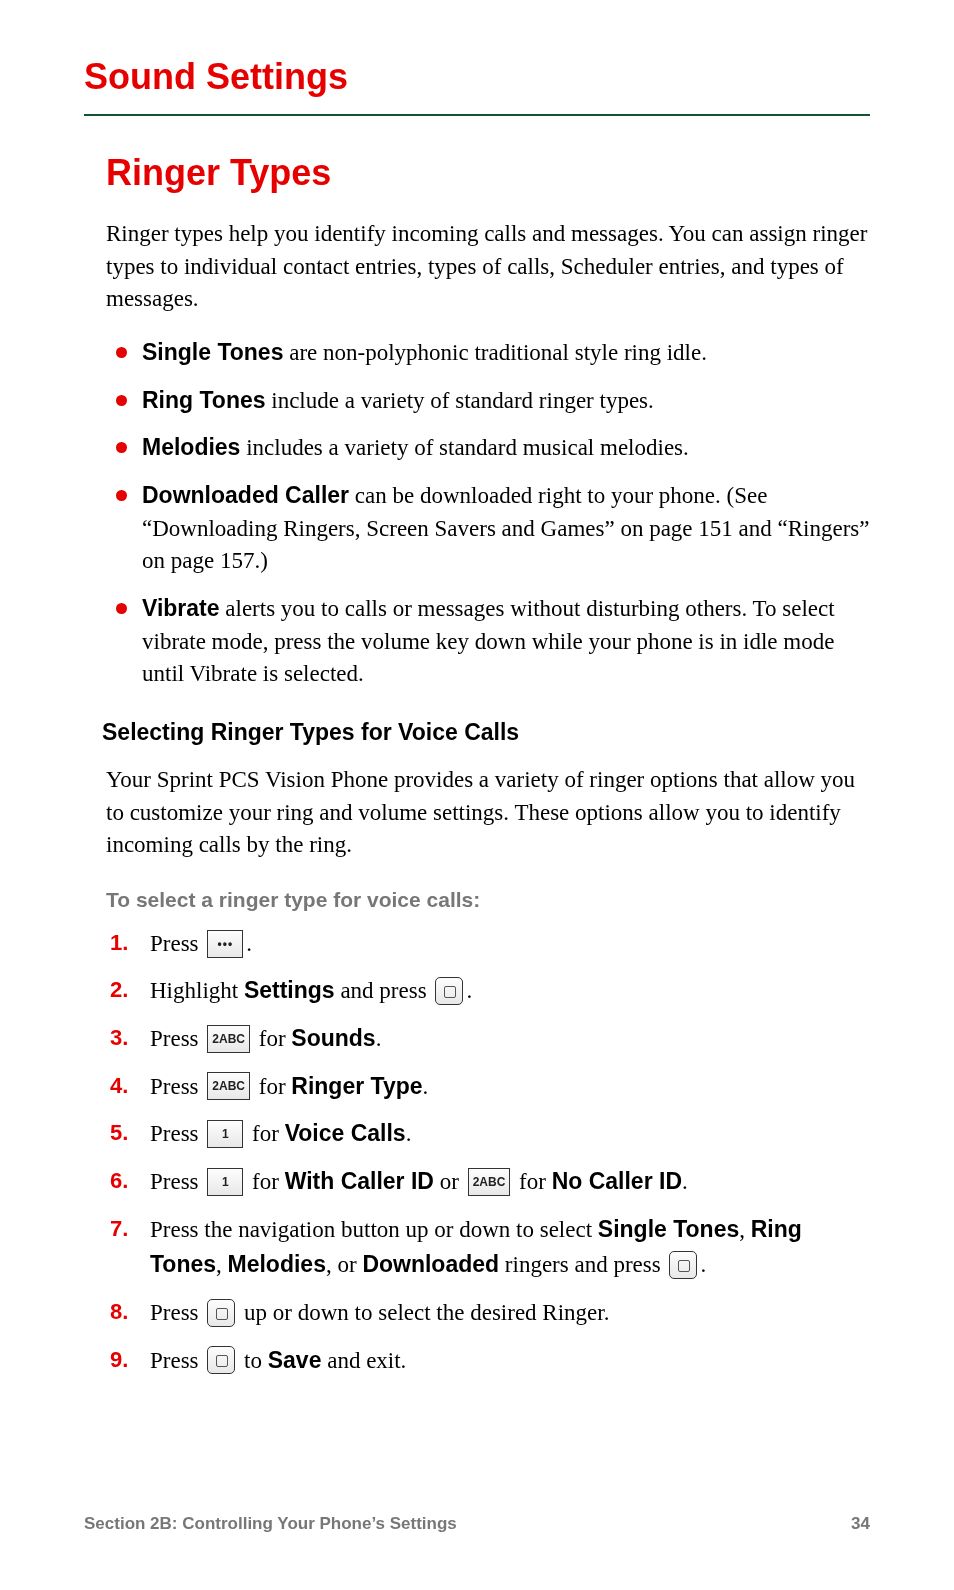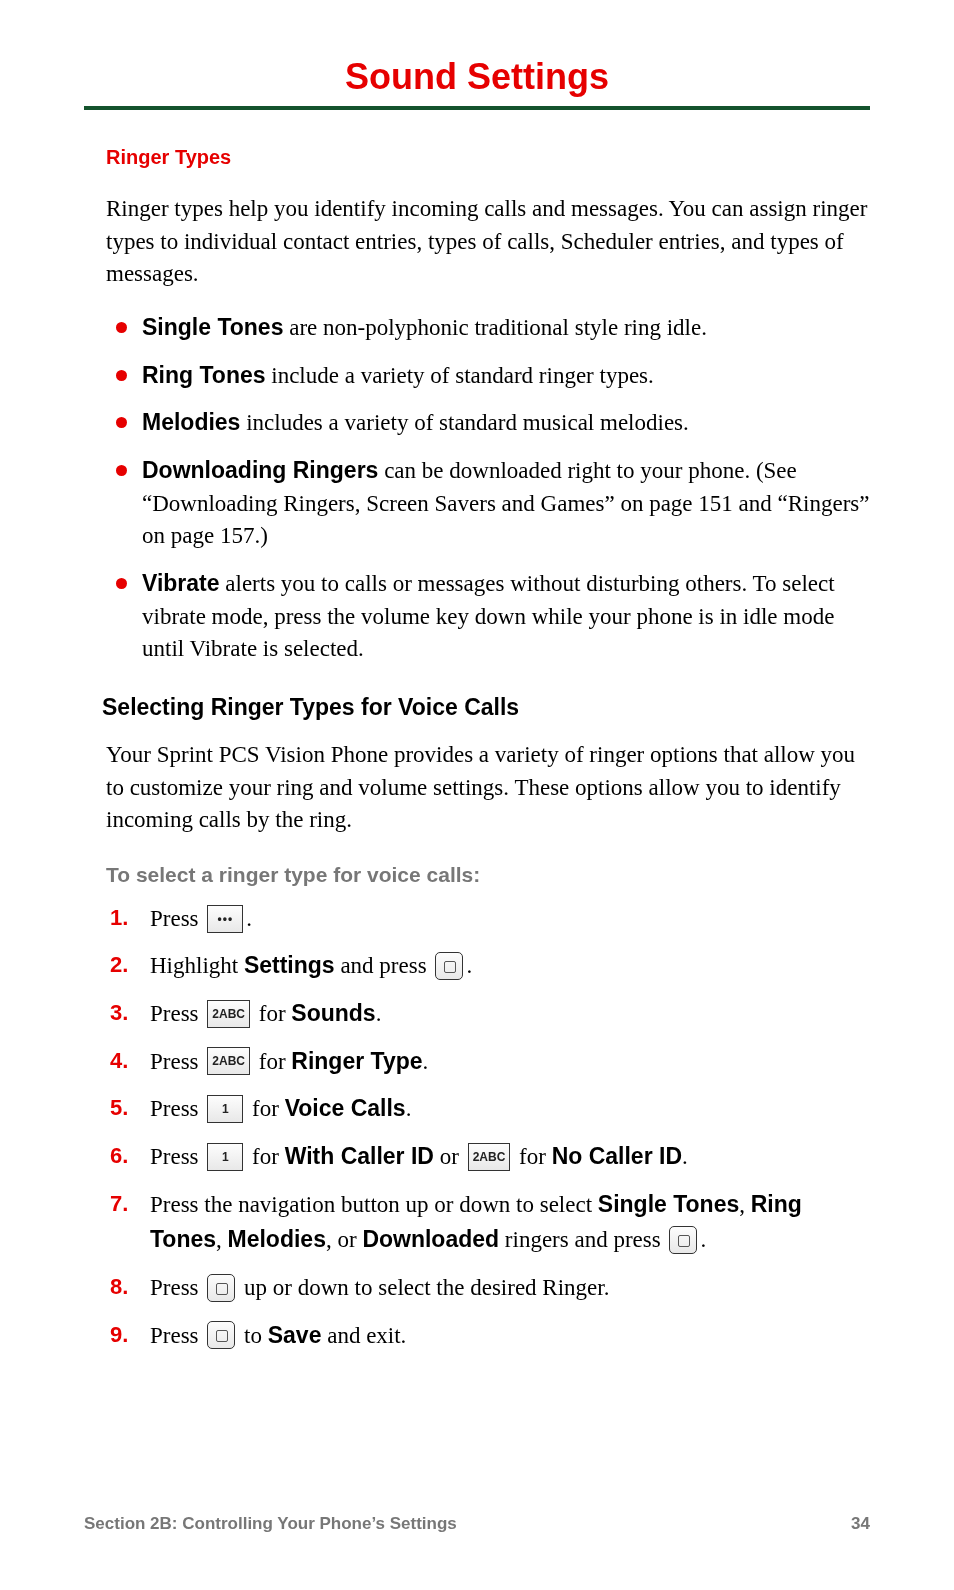--- a/index.html
+++ b/index.html
@@ -4,31 +4,30 @@
 <style>
   * { box-sizing: border-box; margin: 0; padding: 0; }
   html, body { width: 954px; height: 1590px; background: #fff; font-family: Georgia, "Times New Roman", serif; }
   .page { width: 954px; height: 1590px; padding: 56px 84px 0 84px; position: relative; }
 
   .h1-red {
     font-family: "Helvetica Neue", Helvetica, Arial, sans-serif;
     font-weight: 700;
     color: #e60000;
     font-size: 36px;
-    padding-bottom: 8px;
-    border-bottom: 4px solid #14532d;
+    padding-bottom: 16px;
+    border-bottom: 2px solid #14532d;
     margin-bottom: 36px;
-    text-align: center;
   }
 
   .h2-red {
     font-family: "Helvetica Neue", Helvetica, Arial, sans-serif;
     font-weight: 700;
     color: #e60000;
-    font-size: 20px;
+    font-size: 36px;
     margin-left: 22px;
     margin-bottom: 24px;
   }
 
   .body-text {
     font-size: 23px;
     line-height: 1.42;
     color: #000;
     margin-left: 22px;
     margin-bottom: 20px;
@@ -156,21 +155,21 @@
     <li>
       <span class="bold-sans">Single Tones</span><span> are non-polyphonic traditional style ring idle.</span>
     </li>
     <li>
       <span class="bold-sans">Ring Tones</span><span> include a variety of standard ringer types.</span>
     </li>
     <li>
       <span class="bold-sans">Melodies</span><span> includes a variety of standard musical melodies.</span>
     </li>
     <li>
-      <span class="bold-sans">Downloading Ringers</span><span> can be downloaded right to your phone. (See “Downloading Ringers, Screen Savers and Games” on page 151 and “Ringers” on page 157.)</span>
+      <span class="bold-sans">Downloaded Caller</span><span> can be downloaded right to your phone. (See “Downloading Ringers, Screen Savers and Games” on page 151 and “Ringers” on page 157.)</span>
     </li>
     <li>
       <span class="bold-sans">Vibrate</span><span> alerts you to calls or messages without disturbing others. To select vibrate mode, press the volume key down while your phone is in idle mode until Vibrate is selected.</span>
     </li>
   </ul>
 
   <h3 class="h3-black">Selecting Ringer Types for Voice Calls</h3>
 
   <p class="body-text">Your Sprint PCS Vision Phone provides a variety of ringer options that allow you to customize your ring and volume settings. These options allow you to identify incoming calls by the ring.</p>
 

